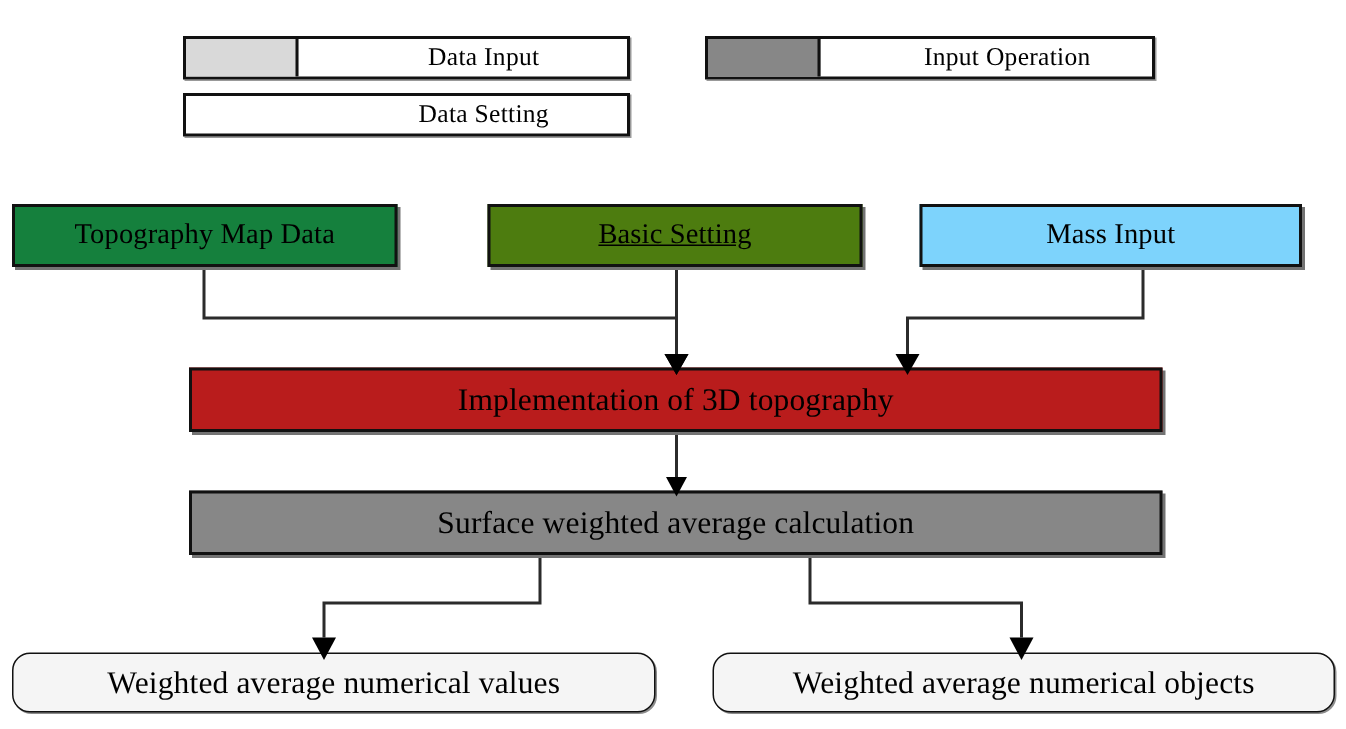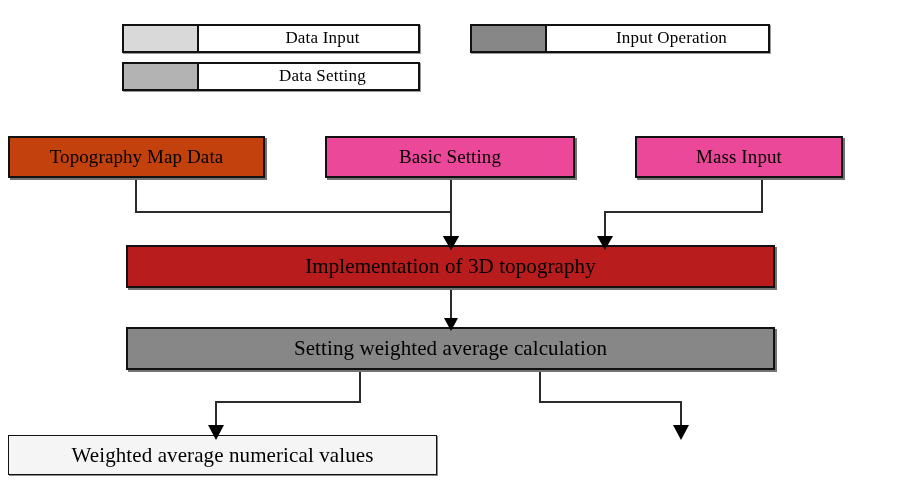--- a/index.html
+++ b/index.html
@@ -34,20 +34,21 @@
     border: 2px solid #111111;
     background: #ffffff;
     box-shadow: 2px 2px 0 rgba(0,0,0,0.55);
     text-align: center;
     line-height: 1.05;
     white-space: nowrap;
   }
   .node.thin {
     border-width: 1px;
     box-shadow: 1px 1px 0 rgba(0,0,0,0.45);
+    border-radius: 12px;
   }
 
   
   .legend-row {
     position: absolute;
     box-sizing: border-box;
     border: 2px solid #111111;
     background: #ffffff;
     display: flex;
     align-items: stretch;
@@ -106,50 +107,53 @@
   <div class="legend-row" style="left:122px; top:24px; width:298px; height:29px;">
     <div class="legend-swatch" style="background:#d9d9d9;"></div>
     <div class="legend-label">Data Input</div>
   </div>
 
   <div class="legend-row" style="left:470px; top:24px; width:300px; height:29px;">
     <div class="legend-swatch" style="background:#878787;"></div>
     <div class="legend-label">Input Operation</div>
   </div>
 
-  <div class="legend-row" style="left:122px; top:62px; width:298px; height:29px;">
+  <div class="legend-row" style="left:122px; top:62px; width:298px; height:29px;align-items:center;">
     <div class="legend-swatch" style="background:#b3b3b3;"></div>
     <div class="legend-label">Data Setting</div>
   </div>
 
 
-  <div class="node" style="left:8px; top:136px; width:257px; height:42px; background:#c2410c;">
+  <div class="node" style="left:8px; top:136px; width:257px; height:42px; background:#15803d;">
     <span class="node-label">Topography Map Data</span>
   </div>
 
-  <div class="node" style="left:325px; top:136px; width:250px; height:42px; background:#ec4899;">
+  <div class="node" style="left:325px; top:136px; width:250px; height:42px; background:#4d7c0f;text-decoration:underline;">
     <span class="node-label">Basic Setting</span>
   </div>
 
-  <div class="node" style="left:635px; top:136px; width:208px; height:42px; background:#ec4899;">
+  <div class="node" style="left:613px; top:136px; width:255px; height:42px; background:#7dd3fc;">
     <span class="node-label">Mass Input</span>
   </div>
 
   <div class="node" style="left:126px; top:245px; width:649px; height:43px; background:#b91c1c;">
     <span class="node-label big">Implementation of 3D topography</span>
   </div>
 
   <div class="node" style="left:126px; top:327px; width:649px; height:43px; background:#878787;">
-    <span class="node-label big">Setting weighted average calculation</span>
+    <span class="node-label big">Surface weighted average calculation</span>
   </div>
 
   <div class="node thin" style="left:8px; top:435px; width:429px; height:40px; background:#f5f5f5;">
     <span class="node-label big">Weighted average numerical values</span>
   </div>
 
+  <div class="node thin" style="left:475px; top:435px; width:415px; height:40px; background:#f5f5f5;">
+    <span class="node-label big">Weighted average numerical objects</span>
+  </div>
 
   <svg id="wires" viewBox="0 0 897 486">
 
     <g>
       <path d="M 136 180 L 136 212 L 451 212 L 451 236"></path>
       <polygon points="443,236 459,236 451,250"></polygon>
     </g>
 
     <g>
       <path d="M 451 180 L 451 236"></path>

